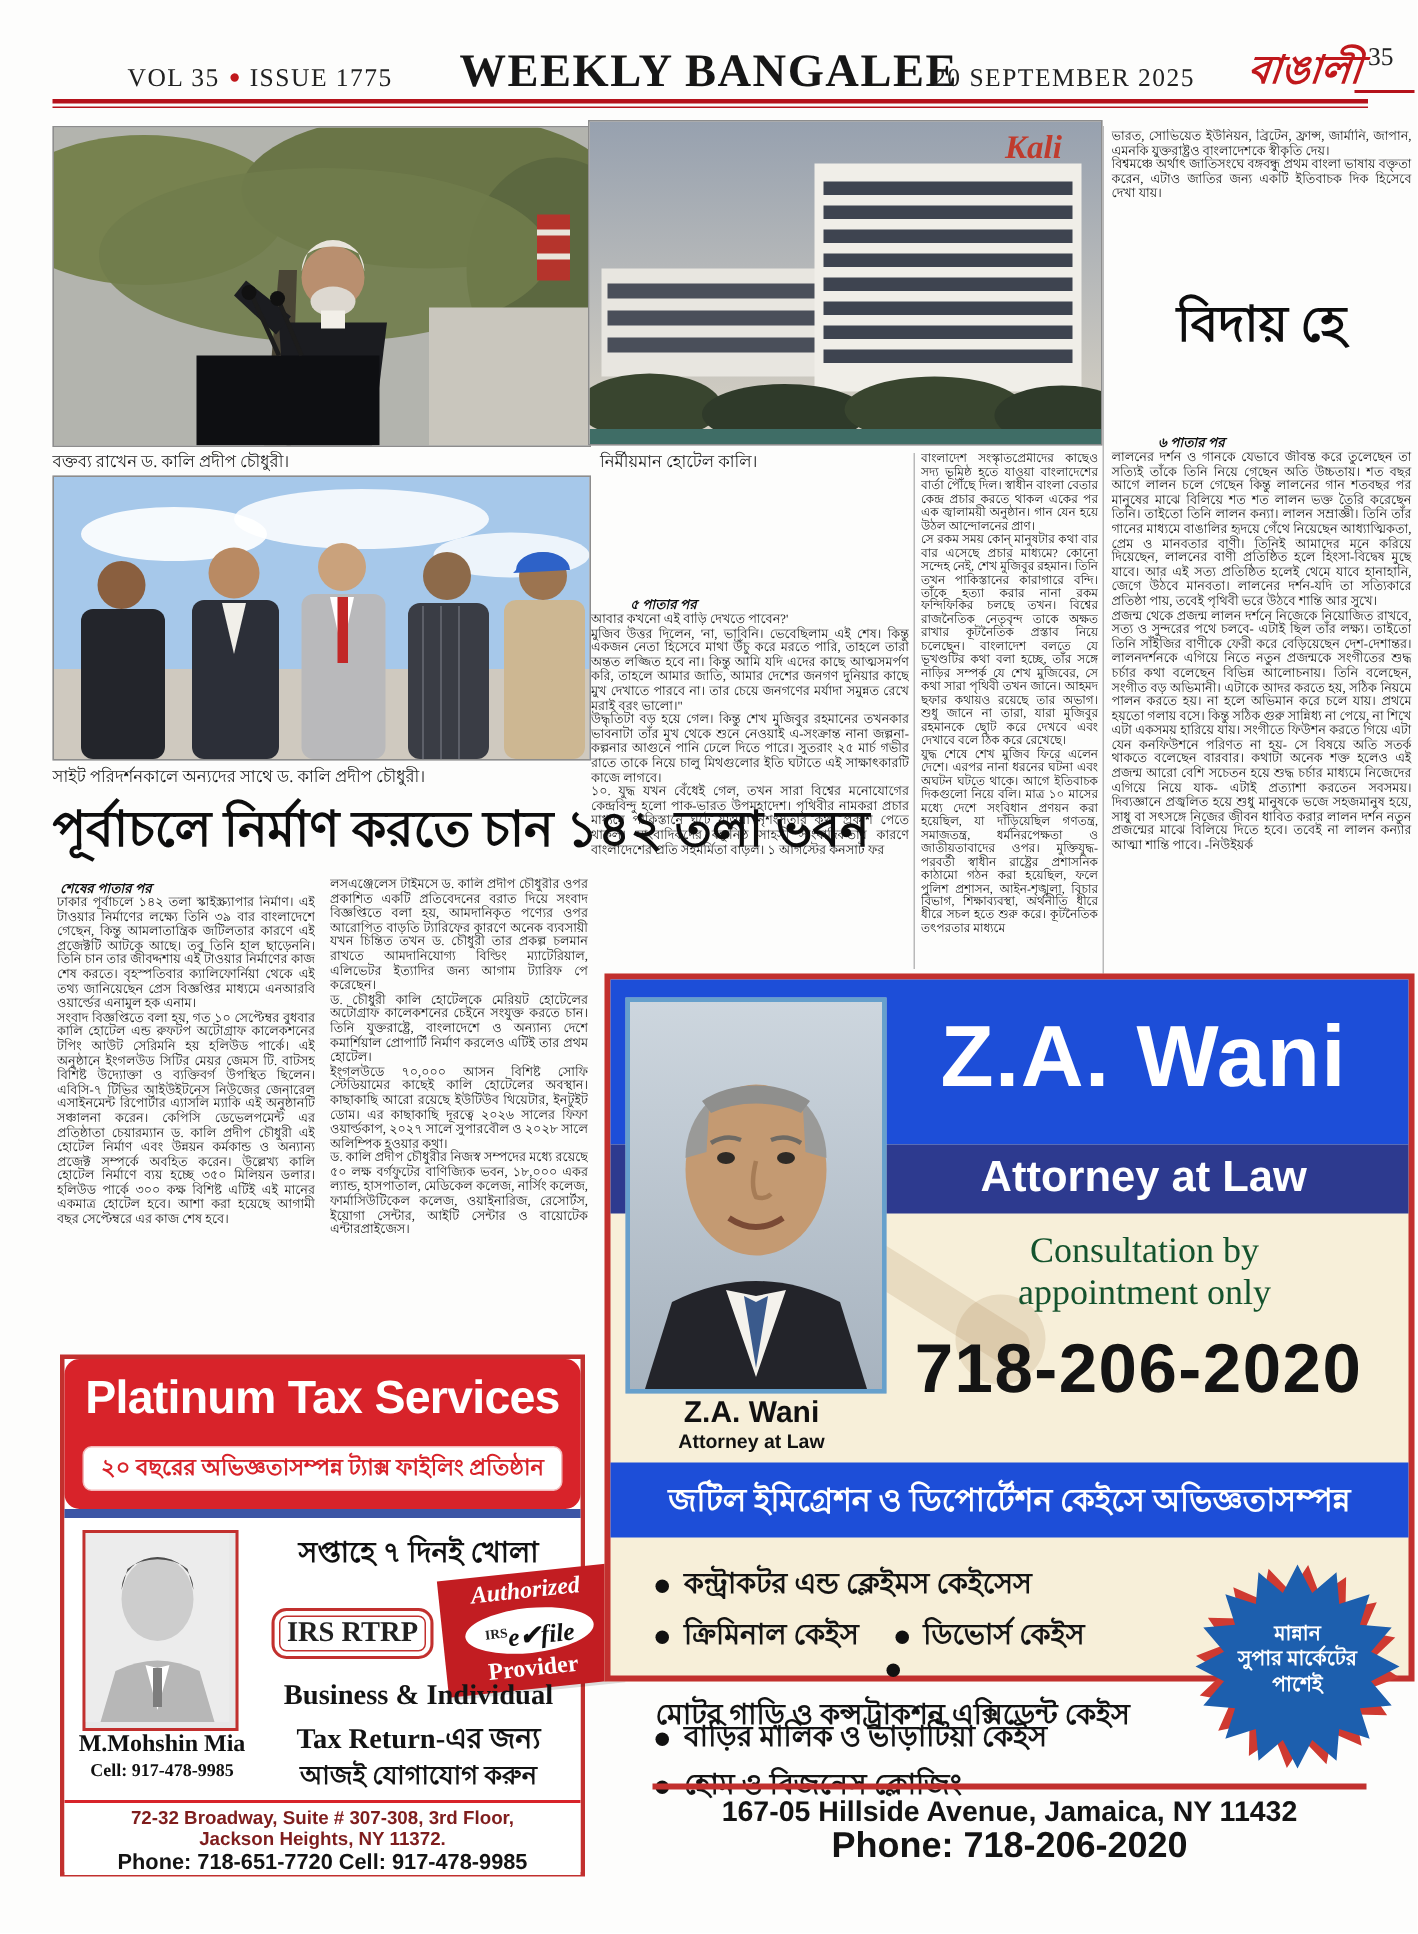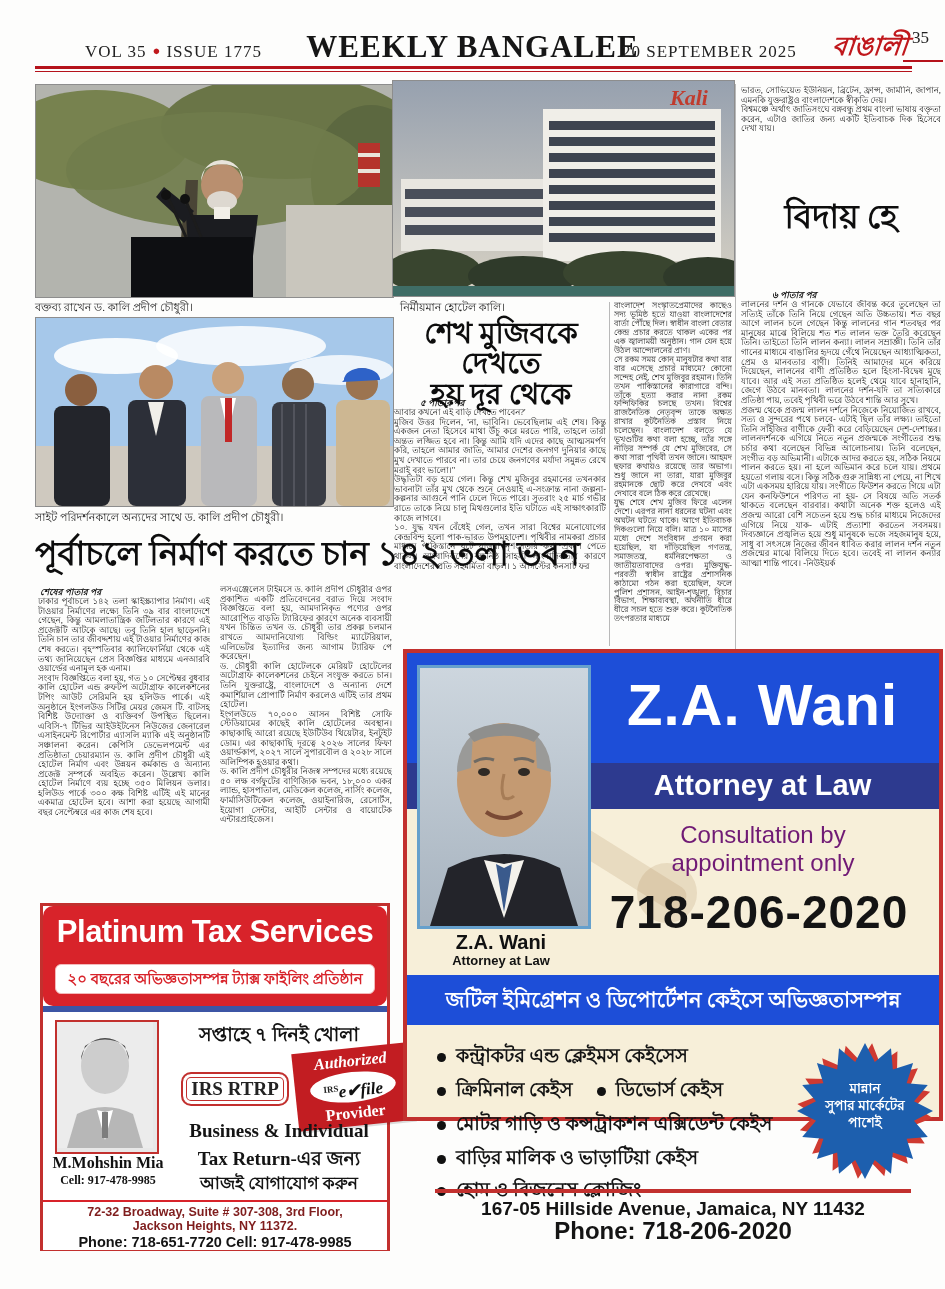--- a/index.html
+++ b/index.html
@@ -21,21 +21,21 @@
   .lead{font-size:9px;font-weight:bold;font-style:italic;}
   .bodytext{font-size:8.5px;line-height:1.13;text-align:justify;white-space:pre-line;overflow:hidden;color:#161616;}
   .bodytext.narrow{font-size:8px;line-height:1.12;}
   .colrule{background:#b9b9b9;width:1px;}
   
   .wani{border:4px solid #c2302e;background:#f7efd9;box-sizing:border-box;}
   .wani-teal{background:#1d4ed8;}
   .wani-navy{background:#2d3a8f;}
   .wani-name{font-family:"Liberation Sans",sans-serif;font-weight:bold;color:#fff;font-size:58px;text-align:center;letter-spacing:1px;}
   .wani-att{font-family:"Liberation Sans",sans-serif;font-weight:bold;color:#fff;font-size:29px;text-align:center;}
-  .wani-consult{font-family:Liberation Sans, sans-serif;color:#701a75;font-size:24px;text-align:center;white-space:pre-line;line-height:1.15;}
+  .wani-consult{font-family:Liberation Serif, serif;color:#14532d;font-size:24px;text-align:center;white-space:pre-line;line-height:1.15;}
   .wani-phone{font-family:"Liberation Sans",sans-serif;font-weight:800;color:#141414;font-size:46px;text-align:center;letter-spacing:1px;}
   .wani-banner{font-weight:bold;color:#fff;font-size:21px;text-align:center;line-height:50px;white-space:nowrap;overflow:hidden;}
   .wani-photo{border:3px solid #66a0cc;background:#b9c6d2;overflow:hidden;}
   .wani-cap1{font-family:"Liberation Sans",sans-serif;font-weight:bold;font-size:20px;text-align:center;color:#111;}
   .wani-cap2{font-family:"Liberation Sans",sans-serif;font-weight:bold;font-size:13px;text-align:center;color:#111;}
   .bullet-row{position:absolute;left:30px;display:flex;align-items:center;gap:10px;}
   .bdot{width:9px;height:9px;border-radius:50%;background:#111;flex:none;}
   .btxt{font-weight:bold;font-size:19px;color:#141414;white-space:nowrap;}
   .star-txt{position:absolute;color:#fff;font-weight:bold;font-size:13.5px;text-align:center;white-space:pre-line;line-height:1.25;}
   .wani-addr{font-family:"Liberation Sans",sans-serif;font-weight:bold;font-size:19px;text-align:center;color:#141414;}
@@ -165,24 +165,20 @@
       <text x="296" y="24" text-anchor="middle" font-family="Liberation Serif, serif" font-style="italic" font-weight="bold" font-size="22" fill="#c03b2d">Kali</text>
       <ellipse cx="40" cy="190" rx="48" ry="22" fill="#39452f"></ellipse>
       <ellipse cx="130" cy="195" rx="55" ry="20" fill="#2f3a2a"></ellipse>
       <ellipse cx="230" cy="192" rx="60" ry="22" fill="#39452f"></ellipse>
       <ellipse cx="315" cy="196" rx="45" ry="20" fill="#2f3a2a"></ellipse>
       <rect y="205" width="341" height="10" fill="#3f6d66"></rect>
     </svg>
   </div>
   <div class="abs caption" style="left:400px;top:299px;width:220px;">নির্মীয়মান হোটেল কালি।</div>
 
-  <div class="abs headline" style="left:394px;top:318px;width:214px;font-size:29px;">
-    <div>শেখ মুজিবকে দেখতে</div>
-    <div>হয় দূর থেকে</div>
-  </div>
   <div class="abs lead" style="left:420px;top:396px;">৫ পাতার পর</div>
   <div class="abs bodytext" style="left:394px;top:408px;width:212px;height:238px;">আবার কখনো এই বাড়ি দেখতে পাবেন?'
 মুজিব উত্তর দিলেন, 'না, ভাবিনি। ভেবেছিলাম এই শেষ। কিন্তু একজন নেতা হিসেবে মাথা উঁচু করে মরতে পারি, তাহলে তারা অন্তত লজ্জিত হবে না। কিন্তু আমি যদি এদের কাছে আত্মসমর্পণ করি, তাহলে আমার জাতি, আমার দেশের জনগণ দুনিয়ার কাছে মুখ দেখাতে পারবে না। তার চেয়ে জনগণের মর্যাদা সমুন্নত রেখে মরাই বরং ভালো।"
 উদ্ধৃতিটা বড় হয়ে গেল। কিন্তু শেখ মুজিবুর রহমানের তখনকার ভাবনাটা তাঁর মুখ থেকে শুনে নেওয়াই এ-সংক্রান্ত নানা জল্পনা-কল্পনার আগুনে পানি ঢেলে দিতে পারে। সুতরাং ২৫ মার্চ গভীর রাতে তাকে নিয়ে চালু মিথগুলোর ইতি ঘটাতে এই সাক্ষাৎকারটি কাজে লাগবে।
 ১০. যুদ্ধ যখন বেঁধেই গেল, তখন সারা বিশ্বের মনোযোগের কেন্দ্রবিন্দু হলো পাক-ভারত উপমহাদেশ। পৃথিবীর নামকরা প্রচার মাধ্যমে পাকিস্তানে ঘটে যাওয়া নৃশংসতার কথা প্রকাশ পেতে থাকল। সাংবাদিকদের বন্ধুনিষ্ঠ সাহসী সাংবাদিকতার কারণে বাংলাদেশের প্রতি সহমর্মিতা বাড়ল। ১ আগস্টের কনসার্ট ফর</div>
   <div class="abs colrule" style="left:609px;top:302px;height:344px;"></div>
   <div class="abs bodytext narrow" style="left:614px;top:302px;width:118px;height:344px;">বাংলাদেশ সংস্কৃতিপ্রেমীদের কাছেও সদ্য ভূমিষ্ঠ হতে যাওয়া বাংলাদেশের বার্তা পৌঁছে দিল। স্বাধীন বাংলা বেতার কেন্দ্র প্রচার করতে থাকল একের পর এক জ্বালাময়ী অনুষ্ঠান। গান যেন হয়ে উঠল আন্দোলনের প্রাণ।
 সে রকম সময় কোন্ মানুষটার কথা বার বার এসেছে প্রচার মাধ্যমে? কোনো সন্দেহ নেই, শেখ মুজিবুর রহমান। তিনি তখন পাকিস্তানের কারাগারে বন্দি। তাঁকে হত্যা করার নানা রকম ফন্দিফিকির চলছে তখন। বিশ্বের রাজনৈতিক নেতৃবৃন্দ তাকে অক্ষত রাখার কূটনৈতিক প্রস্তাব নিয়ে চলেছেন। বাংলাদেশ বলতে যে ভূখণ্ডটির কথা বলা হচ্ছে, তাঁর সঙ্গে নাড়ির সম্পর্ক যে শেখ মুজিবের, সে কথা সারা পৃথিবী তখন জানে। আহমদ ছফার কথায়ও রয়েছে তার অভাগ। শুধু জানে না তারা, যারা মুজিবুর রহমানকে ছোট করে দেখবে এবং দেখাবে বলে ঠিক করে রেখেছে।
 যুদ্ধ শেষে শেখ মুজিব ফিরে এলেন দেশে। এরপর নানা ধরনের ঘটনা এবং অঘটন ঘটতে থাকে। আগে ইতিবাচক দিকগুলো নিয়ে বলি। মাত্র ১০ মাসের মধ্যে দেশে সংবিধান প্রণয়ন করা হয়েছিল, যা দাঁড়িয়েছিল গণতন্ত্র, সমাজতন্ত্র, ধর্মনিরপেক্ষতা ও জাতীয়তাবাদের ওপর। মুক্তিযুদ্ধ-পরবর্তী স্বাধীন রাষ্ট্রের প্রশাসনিক কাঠামো গঠন করা হয়েছিল, ফলে পুলিশ প্রশাসন, আইন-শৃঙ্খলা, বিচার বিভাগ, শিক্ষাব্যবস্থা, অর্থনীতি ধীরে ধীরে সচল হতে শুরু করে। কূটনৈতিক তৎপরতার মাধ্যমে</div>
   <div class="abs colrule" style="left:735px;top:84px;height:572px;"></div>
@@ -282,21 +278,21 @@
     <div class="bullet-row" style="top:388px;">
       <span class="bdot"></span>
       <span class="btxt">কন্ট্রাকটর এন্ড ক্লেইমস কেইসেস</span>
     </div>
     <div class="bullet-row" style="top:422px;">
       <span class="bdot"></span>
       <span class="btxt">ক্রিমিনাল কেইস</span>
       <span class="bdot" style="margin-left:14px;"></span>
       <span class="btxt">ডিভোর্স কেইস</span>
     </div>
-    <div class="bullet-row" style="top:456px;">
+    <div class="bullet-row" style="top:456px;flex-direction:column;">
       <span class="bdot"></span>
       <span class="btxt">মোটর গাড়ি ও কন্সট্রাকশন এক্সিডেন্ট কেইস</span>
     </div>
     <div class="bullet-row" style="top:490px;">
       <span class="bdot"></span>
       <span class="btxt">বাড়ির মালিক ও ভাড়াটিয়া কেইস</span>
     </div>
     <div class="bullet-row" style="top:522px;">
       <span class="bdot"></span>
       <span class="btxt">হোম ও বিজনেস ক্লোজিং</span>

